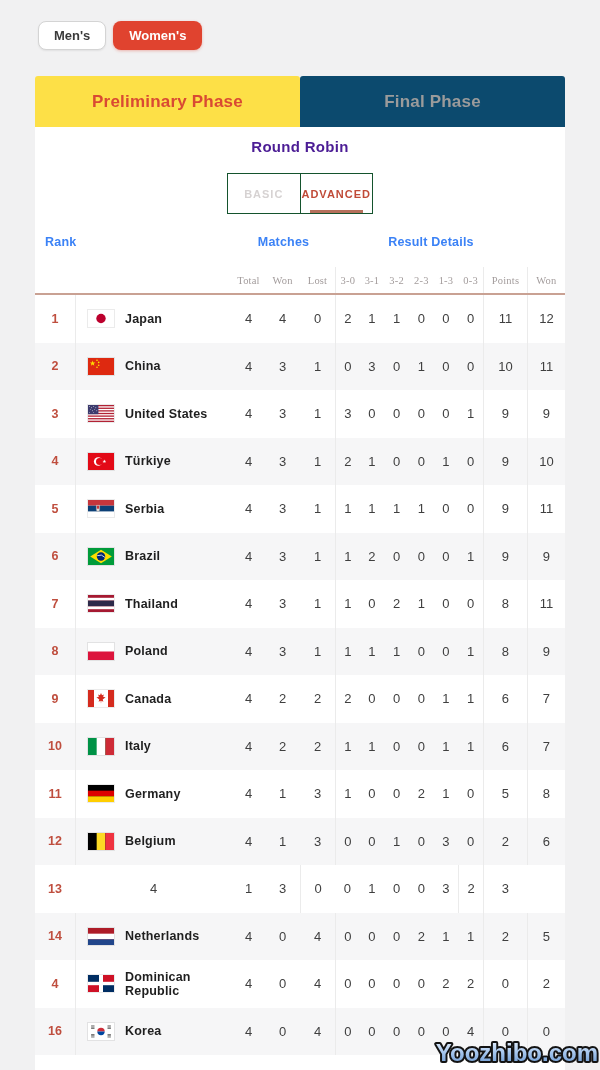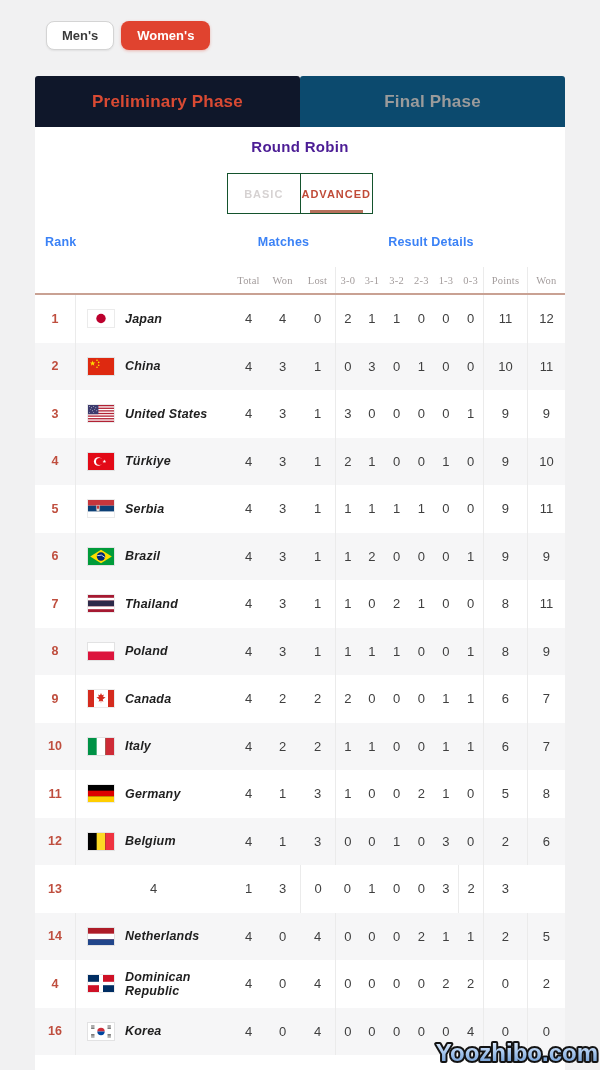--- a/index.html
+++ b/index.html
@@ -4,36 +4,36 @@
 <style>
   * { margin:0; padding:0; box-sizing:border-box; }
   html,body { width:600px; height:1070px; }
   body {
     position:relative; overflow:hidden;
     background:#f1f1f2;
     font-family:"Liberation Sans", sans-serif;
     -webkit-font-smoothing:antialiased;
   }
   
-  .gender-bar { position:absolute; left:46px; top:21px; display:flex; gap:7px;border-radius:7px; }
+  .gender-bar { position:absolute; left:38px; top:21px; display:flex; gap:7px;border-radius:7px; }
   .gbtn {
     height:29px; padding:0 15px; border-radius:8px;
     font-size:13px; font-weight:600; line-height:27px; cursor:pointer;
     border:1px solid transparent; text-align:center;
   }
   .gbtn.inactive { background:#fff; border-color:#d4d4d4; color:#3a3a3a;
     box-shadow:0 1px 2px rgba(0,0,0,.07); }
   .gbtn.active { background:#e0432f; color:#fff;
     box-shadow:0 1px 3px rgba(224,67,47,.35); }
 
   
   .tabs { position:absolute; left:35px; top:76px; width:530px; height:51px; display:flex; }
   .tab { flex:1; display:flex; align-items:center; justify-content:center;
     font-size:17px; font-weight:bold; letter-spacing:.2px; cursor:pointer; }
-  .tab.active { background:#0f172a; color:#d94a33; border-radius:3px 3px 0 0; }
+  .tab.active { background:#fde047; color:#d94a33; border-radius:3px 3px 0 0; }
   .tab.inactive { background:#0c4a6e; color:#9b9b9b; border-radius:3px 3px 0 0; }
 
   
   .card { position:absolute; left:35px; top:127px; width:530px; height:943px; background:#fff; }
 
   .section-title { position:absolute; top:11px; left:0; width:100%; text-align:center;
     font-size:15px; font-weight:bold; color:#4c1d95; letter-spacing:.3px; }
 
   .view-toggle { position:absolute; top:46px; left:192px; width:146px; height:41px; display:flex; }
   .vbtn { flex:1; display:flex; align-items:center; justify-content:center; position:relative;
@@ -59,21 +59,21 @@
   .thead-sub .scell { display:flex; align-items:center; justify-content:center;
     font-size:10.5px; color:#a39c9c; letter-spacing:.2px;font-family:Liberation Serif, serif; }
 
   .tbody { position:absolute; top:166px; left:0; width:530px; border-top:2px solid #c9a193; }
   .row { height:47.5px; background:#fff; }
   .row.alt { background:#f6f6f7; }
   .cell { display:flex; align-items:center; justify-content:center;
     font-size:13px; color:#3f3f3f; }
   .cell.rank { font-size:12.5px; font-weight:bold; color:#bf4e3e; }
   .cell.team { justify-content:flex-start; padding-left:12px; gap:11px; }
-  .team-name { font-size:12.5px; font-weight:bold; color:#1f1f1f; letter-spacing:.2px;font-style:italic; }
+  .team-name { font-size:12.5px; font-weight:bold; color:#1f1f1f; letter-spacing:.2px; }
   .flag { width:26px; height:17px; flex:0 0 26px; display:inline-flex;
     box-shadow:0 0 0 1px rgba(0,0,0,.08); background:#fff; }
   .flag svg { display:block; }
   .bl { border-left:1px solid #ebebeb; }
 
   
   .watermark { position:absolute; right:0; bottom:1px; width:170px; height:34px; }
 </style>
 </head>
 <body>

